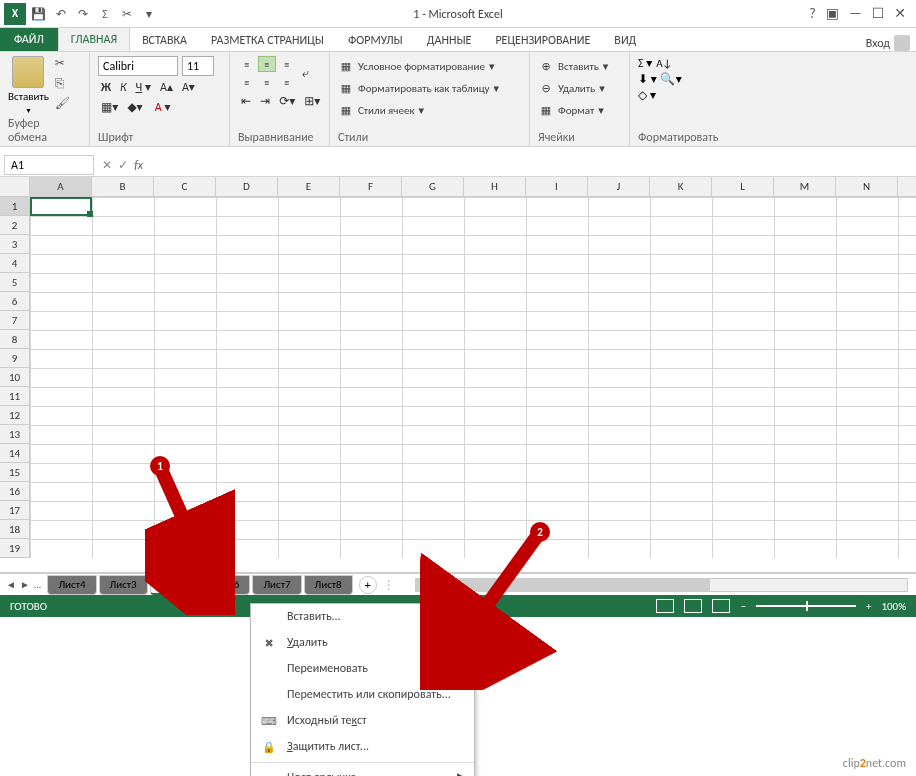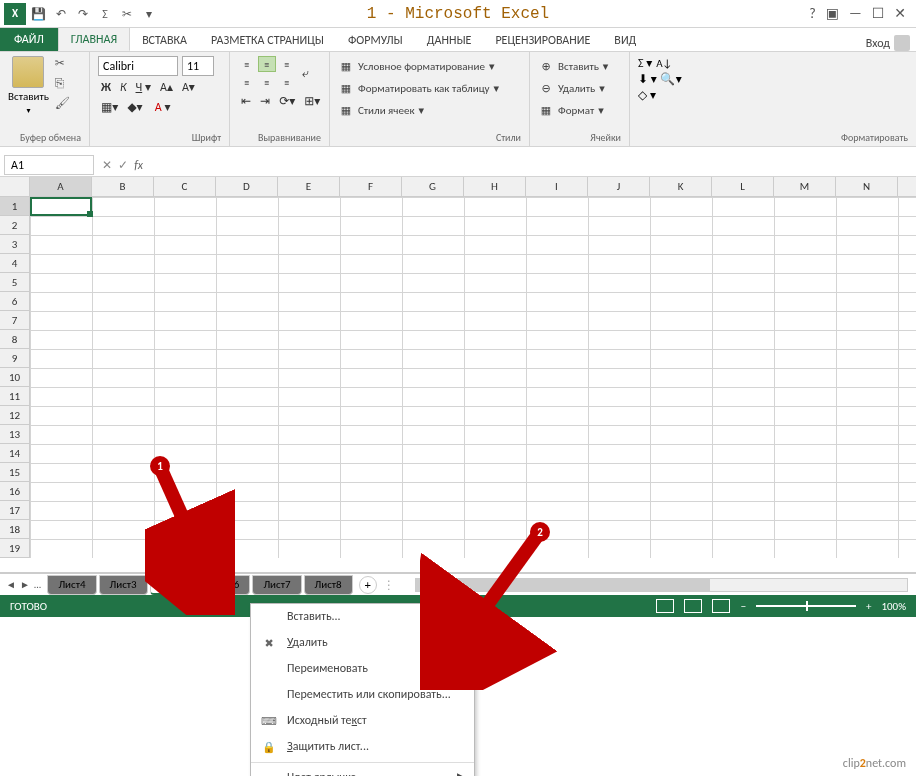--- a/index.html
+++ b/index.html
@@ -3,36 +3,36 @@
 <meta charset="utf-8">
 <style>
 * { box-sizing: border-box; margin: 0; padding: 0; font-family: "Segoe UI", Calibri, sans-serif; }
 body { background: #fff; width: 916px; height: 776px; position: relative; overflow: hidden; font-size: 12px; }
 
 
 .titlebar { height: 28px; background: #fff; display: flex; align-items: center; border-bottom: 1px solid #d4d4d4; position: relative; }
 .qat { display: flex; align-items: center; gap: 4px; padding: 0 4px; }
 .qat-icon { width: 18px; height: 18px; display: flex; align-items: center; justify-content: center; color: #555; font-size: 12px; }
 .excel-logo { width: 22px; height: 22px; background: #217346; color: #fff; display: flex; align-items: center; justify-content: center; font-weight: bold; font-size: 11px; }
-.title-text { position: absolute; left: 50%; transform: translateX(-50%); font-size: 16px; color: #a16207; font-family: Liberation Mono, monospace; }
+.title-text { position: absolute; left: 50%; transform: translateX(-50%); font-size: 12px; color: #404040; }
 .window-controls { margin-left: auto; display: flex; gap: 10px; padding-right: 10px; color: #555; }
 .window-controls span { font-size: 14px; cursor: default; }
 
 
 .ribbon-tabs { height: 24px; background: #fff; display: flex; align-items: flex-end; border-bottom: 1px solid #d4d4d4; }
 .file-tab { background: #217346; color: #fff; padding: 4px 14px; font-size: 12px; height: 24px; display: flex; align-items: center; }
 .rtab { padding: 4px 12px; font-size: 12px; color: #444; cursor: default; text-align: right; }
 .rtab.active { border: 1px solid #d4d4d4; border-bottom: 1px solid #f1f1f1; background: #f1f1f1; color: #217346; }
 .signin { margin-left: auto; color: #444; font-size: 12px; padding: 0 6px; display: flex; align-items: center; gap: 4px; }
 .avatar { width: 16px; height: 16px; background: #ccc; border-radius: 2px; }
 
 
 .ribbon { height: 95px; background: #f1f1f1; border-bottom: 1px solid #d4d4d4; display: flex; }
 .rgroup { border-right: 1px solid #d4d4d4; padding: 4px 8px 2px 8px; display: flex; flex-direction: column; justify-content: space-between; }
-.rgroup-label { text-align: right; font-size: 10px; color: #666; position: relative; }
+.rgroup-label { text-align: left; font-size: 12px; color: #666; position: relative; }
 .rgroup-body { display: flex; flex-direction: column; gap: 2px; flex: 1; }
 .paste-btn { display: flex; flex-direction: column; align-items: center; gap: 2px; font-size: 11px; }
 .paste-icon { width: 32px; height: 32px; background: linear-gradient(#e0cc8a,#d4b85a); border: 1px solid #aaa; border-radius: 2px; position: relative; }
 .clip-small { display: flex; flex-direction: column; gap: 4px; margin-left: 4px; }
 .small-ic { width: 16px; height: 16px; color: #555; font-size: 12px; }
 .font-row { display: flex; align-items: flex-start; gap: 4px; }
 .font-sel { border: 1px solid #ababab; background: #fff; height: 20px; font-size: 12px; padding: 0 4px; }
 .btn-row { display: flex; gap: 3px; align-items: center; }
 .btn-row span { font-size: 12px; color: #333; padding: 2px 3px; }
 .align-grid { display: grid; grid-template-columns: repeat(3, 18px); gap: 2px; }

